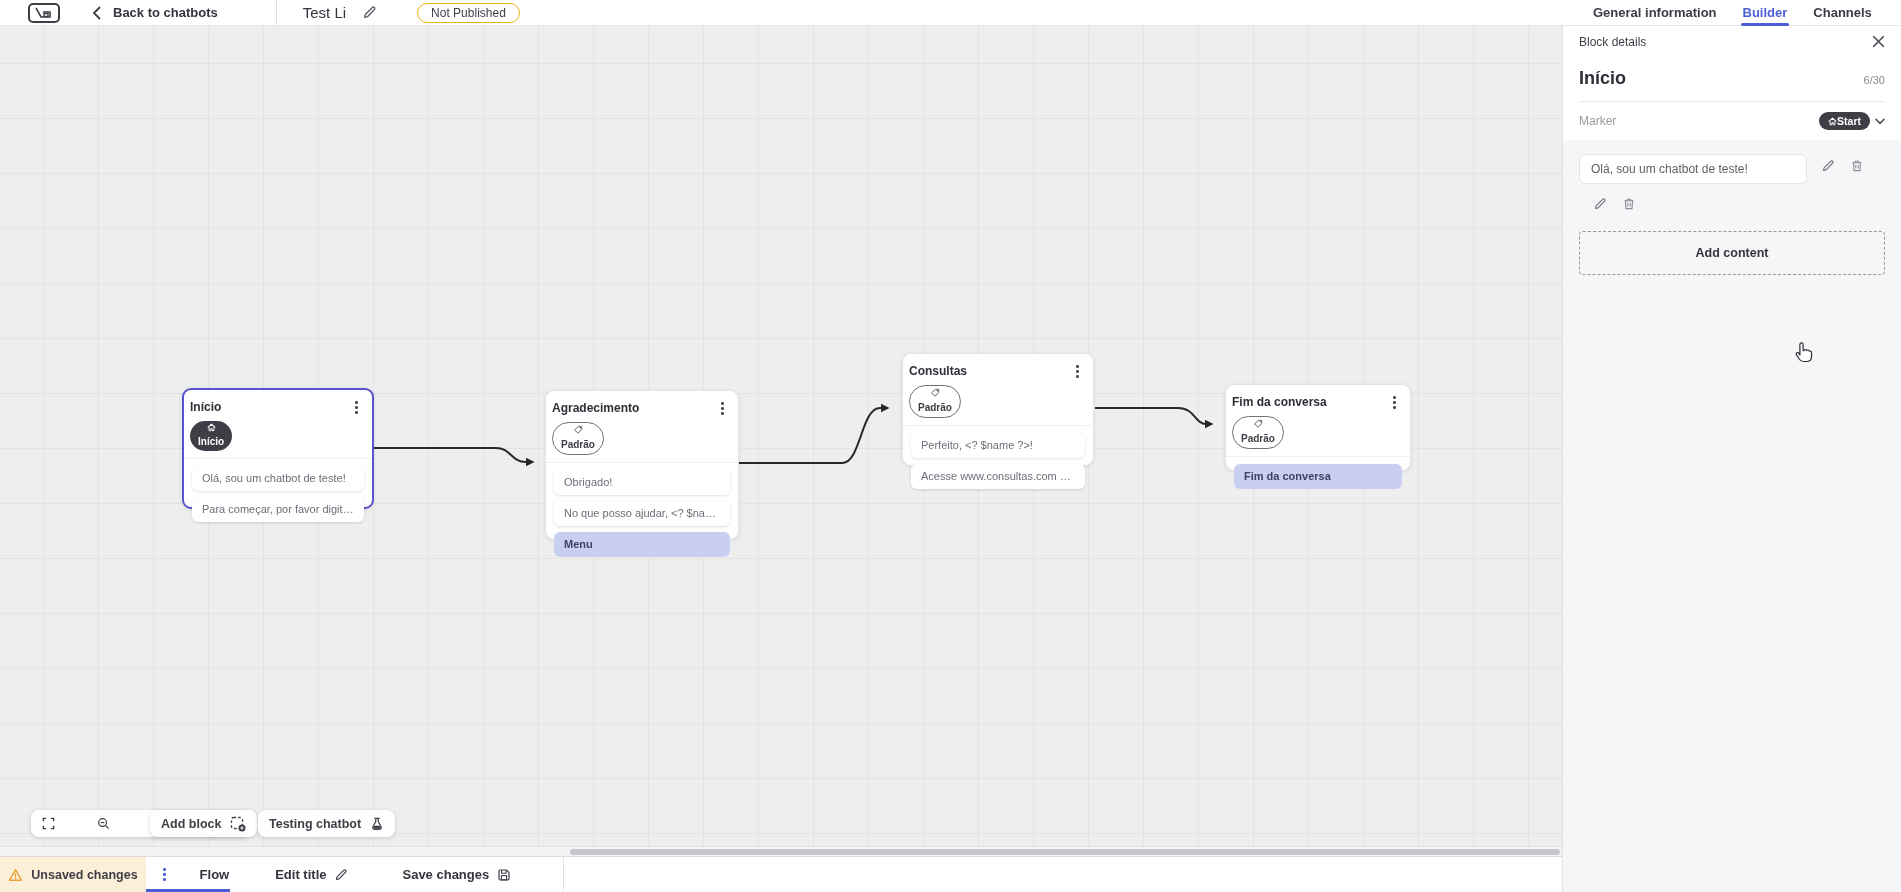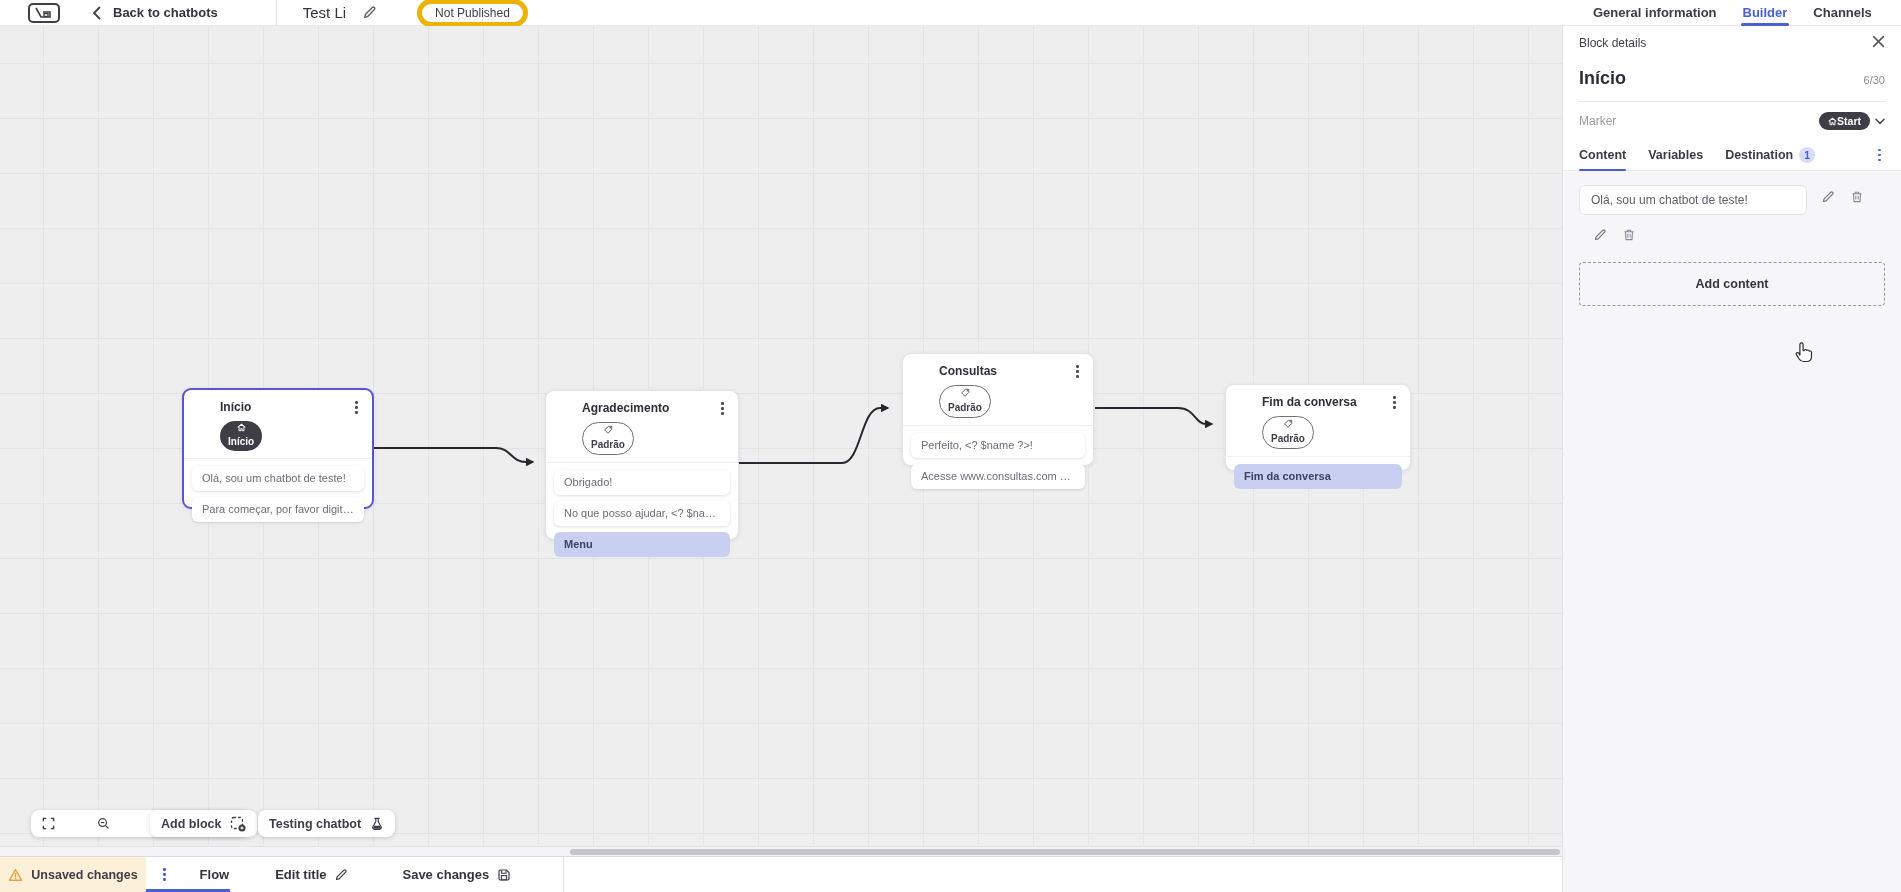--- a/index.html
+++ b/index.html
@@ -10,21 +10,21 @@
   
   .topbar { position:absolute; left:0; top:0; width:1562px; height:26px; background:#fff;
     border-bottom:1px solid #e7e7ea; display:flex; align-items:center; }
   .logo-box { width:32px; height:20px; border:2px solid #3f3e48; border-radius:5px;
     margin-left:28px; display:flex; align-items:center; justify-content:center; }
   .back-chevron { margin-left:32px; display:flex; }
   .back-label { margin-left:12px; font-size:13px; font-weight:700; color:#35343e; }
   .topbar-divider { width:1px; height:26px; background:#e3e3e6; margin-left:58px; }
   .bot-title { margin-left:26px; font-size:15px; color:#35343e; }
   .title-pencil { margin-left:16px; display:flex; }
-  .status-pill { margin-left:40px; font-size:12px; color:#3f3e48; border:5px solid #eab308;
+  .status-pill { margin-left:40px; font-size:12px; color:#3f3e48; border:1px solid #eab308;
     border-radius:999px; padding:2px 13px; line-height:14px; }
 
   
   .topnav { position:absolute; left:1562px; top:0; width:339px; height:26px; background:#fff;
     border-bottom:1px solid #e7e7ea; display:flex; align-items:stretch; padding-left:31px; gap:26px; }
   .topnav .tab { font-size:13px; font-weight:700; color:#3c3b45; display:flex; align-items:center;
     position:relative; white-space:nowrap; }
   .topnav .tab.active { color:#4a5fd6; }
   .topnav .tab.active::after { content:""; position:absolute; left:-2px; right:-2px; bottom:-1px;
     height:3px; background:#4a5fd6; border-radius:2px; }
@@ -34,21 +34,21 @@
     background-color:#eeeeef;
     background-image:linear-gradient(#e3e3e5 1px, transparent 1px),
                      linear-gradient(90deg,#e3e3e5 1px, transparent 1px);
     background-size:55px 55px; background-position:-12px -18px; overflow:hidden; }
   .wires { position:absolute; left:0; top:0; width:1562px; height:830px; }
 
   
   .block { position:absolute; background:#fff; border:1px solid #e4e4e8; border-radius:9px;
     box-shadow:0 1px 4px rgba(40,40,50,.10); display:flex; flex-direction:column; }
   .block.selected { border:2px solid #5b54cf; }
-  .block-header { padding:9px 10px 7px 20px;margin-left:16px; }
+  .block-header { padding:9px 10px 7px 6px; }
   .block-title-row { display:flex; justify-content:space-between; align-items:center; }
   .block-title { font-size:12px; font-weight:700; color:#2f2e38; }
   .kebab { display:flex; flex-direction:column; gap:2.5px; padding:2px 4px; cursor:pointer; }
   .kebab i { width:2.6px; height:2.6px; border-radius:50%; background:#4a4955; }
   .kebab.blue i { background:#4a5fd6; }
   .badge { display:inline-flex; align-items:center; gap:4px; border-radius:999px;
     font-size:10px; line-height:12px; padding:2.5px 8px; margin-top:5px; width:fit-content;flex-direction:column; }
   .badge.dark { background:#3f3e46; color:#fff; font-weight:700; }
   .badge.outline { background:#fff; color:#3f3e48; border:1px solid #706f79; font-weight:700; }
   .block-body { border-top:1px solid #efeff2; padding:7px 8px 8px; display:flex;
@@ -69,21 +69,21 @@
 
   
   .hscroll { position:absolute; left:0; top:820px; width:1562px; height:10px;
     background:#f3f3f5; border-top:1px solid #e2e2e5; }
   .hscroll-thumb { position:absolute; left:570px; top:2px; width:990px; height:6px;
     border-radius:3px; background:#c5c5cb; }
 
   
   .panel { position:absolute; left:1562px; top:26px; width:339px; height:866px; background:#fff;
     border-left:1px solid #e3e3e6; display:flex; flex-direction:column; }
-  .panel-header { display:flex; justify-content:space-between; align-items:center;
+  .panel-header { display:flex; justify-content:space-between; 
     padding:9px 16px 6px; }
   .panel-header-label { font-size:12px; color:#3f3e48; }
   .panel-close { font-size:14px; color:#55545e; cursor:pointer; line-height:14px; }
   .panel-title-row { display:flex; justify-content:space-between; align-items:flex-end;
     padding:12px 16px 12px; }
   .panel-title { font-size:18px; font-weight:600; color:#2f2e38; }
   .char-count { font-size:11px; color:#8a8a93; padding-bottom:3px; }
   .panel-divider { border-bottom:1px solid #e9e9ec; margin:0 16px; }
   .marker-row { display:flex; justify-content:space-between; align-items:center; padding:10px 16px; }
   .marker-label { font-size:12px; color:#9a99a2; }
@@ -342,37 +342,20 @@
               <path d="M1.2 4.6 5 1.4l3.8 3.2" fill="none" stroke="#fff" stroke-width="1.2" stroke-linecap="round"></path>
               <path d="M2.3 4.6v4h2V6.3h1.4v2.3h2v-4" fill="none" stroke="#fff" stroke-width="1.1"></path>
             </svg>
           <span>Start</span>
         </span>
         <svg width="10" height="7" viewBox="0 0 10 7">
             <path d="M1 1.2 5 5.4 9 1.2" fill="none" stroke="#3f3e48" stroke-width="1.4" stroke-linecap="round"></path>
           </svg>
       </span>
     </div>
-    <div class="panel-tabs">
-      <div class="panel-tab active">
-          <span>Content</span>
-        </div>
-      <div class="panel-tab">
-          <span>Variables</span>
-        </div>
-      <div class="panel-tab">
-        <span>Destination</span>
-        <span class="count-badge">1</span>
-      </div>
-      <span class="kebab blue">
-          <i></i>
-          <i></i>
-          <i></i>
-        </span>
-    </div>
     <div class="panel-content">
       <div class="content-row">
         <div class="content-input">Olá, sou um chatbot de teste!</div>
         <div class="row-icons">
           <span class="icon-btn">
             <svg width="14" height="14" viewBox="0 0 14 14">
                 <path d="M2.5 11.5l.6-2.6 6.6-6.6c.5-.5 1.4-.5 1.9 0 .6.5.6 1.4 0 1.9l-6.5 6.7-2.6.6z" fill="none" stroke="#75747e" stroke-width="1.2" stroke-linejoin="round"></path>
               </svg>
           </span>
           <span class="icon-btn">

